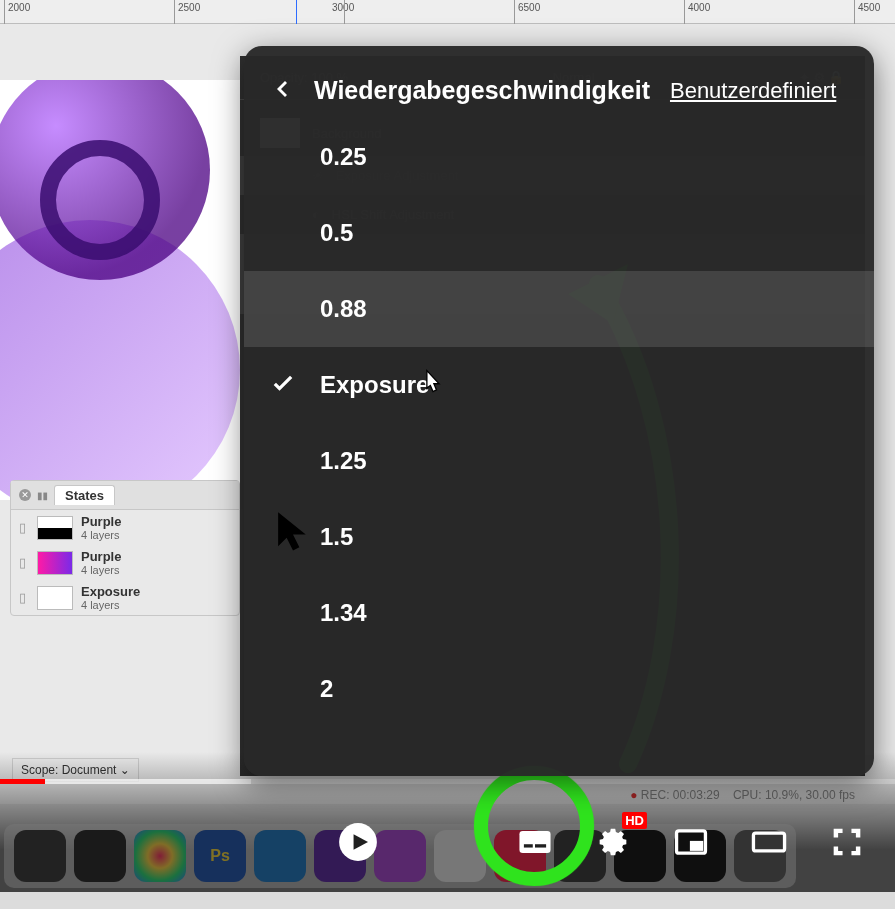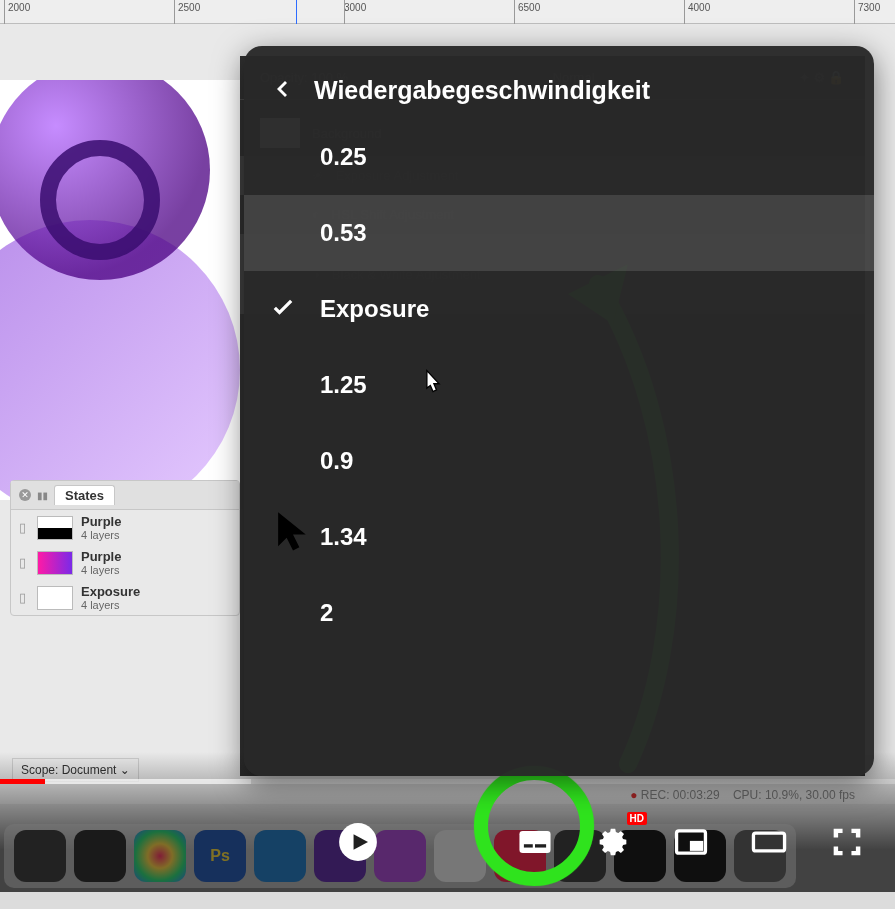--- a/index.html
+++ b/index.html
@@ -37,21 +37,21 @@
 
   
   .yt-scrim { position:absolute; left:0; right:0; bottom:0; height:140px; background: linear-gradient(180deg, rgba(0,0,0,0) 0%, rgba(0,0,0,.7) 70%); }
   .yt-progress { position:absolute; left:0; bottom:108px; width:100%; height:5px; background:rgba(255,255,255,.28); }
   .yt-progress .loaded { position:absolute; left:0; top:0; height:100%; width:28%; background:rgba(255,255,255,.55);}
   .yt-progress .played { position:absolute; left:0; top:0; height:100%; width:5%; background:#ff0000;}
 
   .yt-bar { position:absolute; left:0; right:0; bottom:0; height:100px; display:flex; align-items:center; justify-content:flex-end; padding:0 24px; gap:30px; }
   .yt-btn { width:48px; height:48px; display:flex; align-items:center; justify-content:center; color:#fff; }
   .yt-btn svg { width:40px; height:40px; fill:#fff; }
-  .hd-badge { position:absolute; top:-6px; right:-10px; background:#ff0000; color:#fff; font-size:10px; font-weight:bold; padding:1px 3px; border-radius:2px; }
+  .hd-badge { position:absolute; top:-6px; right:-10px; background:#ff0000; color:#fff; font-size:13px; font-weight:bold; padding:1px 3px; border-radius:2px; }
 
   
   .green-circle { position:absolute; bottom:6px; left:474px; width:120px; height:120px; border:14px solid #2fe31d; border-radius:50%; box-shadow:0 0 1px #2fe31d; }
   .green-arrow { position:absolute; bottom:118px; left:558px; width:140px; height:520px; pointer-events:none; }
   .green-arrow svg path { stroke:#2fe31d; stroke-width:18; fill:none; stroke-linecap:round; }
   .green-arrowhead { fill:#2fe31d; stroke:none; }
 
   
   .dock { position:absolute; left:4px; bottom:4px; height:64px; display:flex; gap:8px; align-items:center; background:rgba(240,240,240,.5); border-radius:10px; padding:2px 10px; filter: brightness(.5);}
   .dock .app { width:52px; height:52px; border-radius:12px; }
@@ -83,24 +83,24 @@
 </style>
 </head>
 <body>
 
 <div class="stage">
 
   <div class="ruler">
     <div class="ruler-blue"></div>
     <span class="label" style="left:8px">2000</span>
     <span class="label" style="left:178px">2500</span>
-    <span class="label" style="left:344px">3000</span>
+    <span class="label" style="left:332px">3000</span>
     <span class="label" style="left:518px">6500</span>
     <span class="label" style="left:688px">4000</span>
-    <span class="label" style="left:858px">7300</span>
+    <span class="label" style="left:858px">4500</span>
     <div class="major" style="left:4px"></div>
       <div class="major" style="left:174px"></div>
     <div class="major" style="left:344px"></div>
       <div class="major" style="left:514px"></div>
     <div class="major" style="left:684px"></div>
       <div class="major" style="left:854px"></div>
   </div>
 
   <div class="canvas">
     <div class="photo">
@@ -245,45 +245,50 @@
       <polygon class="green-arrowhead" points="10,40 70,10 55,70"></polygon>
     </svg>
   </div>
 
   <div class="menu">
     <div class="menu-head">
       <span class="back"><svg viewBox="0 0 24 24">
             <path d="M15 4l-8 8 8 8 2-2-6-6 6-6z"></path>
           </svg></span>
       <span class="title">Wiedergabegeschwindigkeit</span>
+      <span class="custom">Benutzerdefiniert</span>
     </div>
     <div id="speed-options">
         <div class="menu-item">
           <span class="chk"></span>
           <span>0.25</span>
         </div>
+        <div class="menu-item">
+          <span class="chk"></span>
+          <span>0.5</span>
+        </div>
         <div class="menu-item hover">
           <span class="chk"></span>
-          <span>0.53</span>
+          <span>0.88</span>
         </div>
         <div class="menu-item">
           <span class="chk">
             <svg viewBox="0 0 24 24">
               <path d="M4 12l5 5L20 6l-2-2-9 9-3-3z"></path>
             </svg>
           </span>
           <span>Exposure</span>
         </div>
         <div class="menu-item">
           <span class="chk"></span>
           <span>1.25</span>
         </div>
         <div class="menu-item">
           <span class="chk"></span>
-          <span>0.9</span>
+          <span>1.5</span>
         </div>
         <div class="menu-item">
           <span class="chk"></span>
           <span>1.34</span>
         </div>
         <div class="menu-item">
           <span class="chk"></span>
           <span>2</span>
         </div>
       </div>

